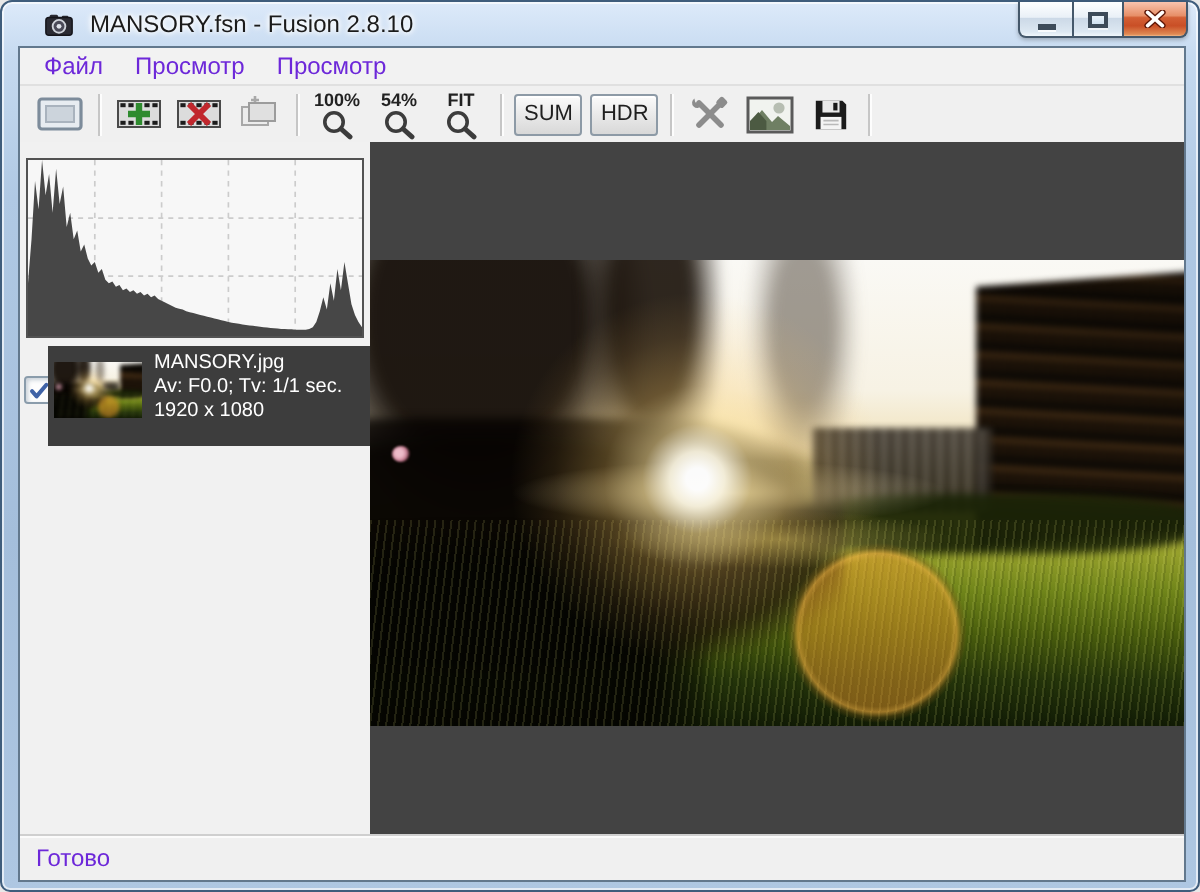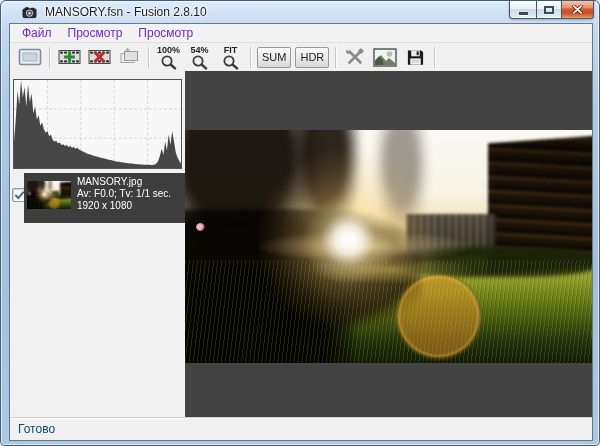--- a/index.html
+++ b/index.html
@@ -102,21 +102,21 @@
       rgba(130,95,25,.35) 94%,rgba(130,95,25,0) 100%);}
   .flower{left:2.8%;top:40%;width:9px;height:8px;border-radius:50%;filter:blur(.5px);
     background:radial-gradient(circle at 40% 45%,#edbcc9 0 28%,#c77e93 55%,rgba(160,80,100,.45) 72%,rgba(160,80,100,0) 80%);}
   .scene.small .layer{filter:blur(1px);}
   .scene.small .flower{width:3px;height:3px;}
   .scene.small .flare{background:radial-gradient(circle 6px at 62% 80%,rgba(232,150,40,.55) 0 80%,rgba(232,150,40,0) 100%);}
 
   
   .statusbar{height:23px;flex:none;background:#f0f0f0;border-top:1px solid #cfcfcf;
     box-shadow:inset 0 1px 0 #fbfbfb;display:flex;align-items:center;padding-left:8px;
-    font-size:12px;color:#0c4a6e;}
+    font-size:12px;color:#6d28d9;}
 </style>
 </head>
 <body>
 
 <div class="win">
 
   <div class="titlebar">
     <svg class="app-icon" viewBox="0 0 16 16">
       <rect x="3" y="2.5" width="4.5" height="3" rx="0.8" fill="#2b2b33"></rect>
       <rect x="9.5" y="3" width="3.5" height="2.2" rx="0.6" fill="#2b2b33"></rect>

